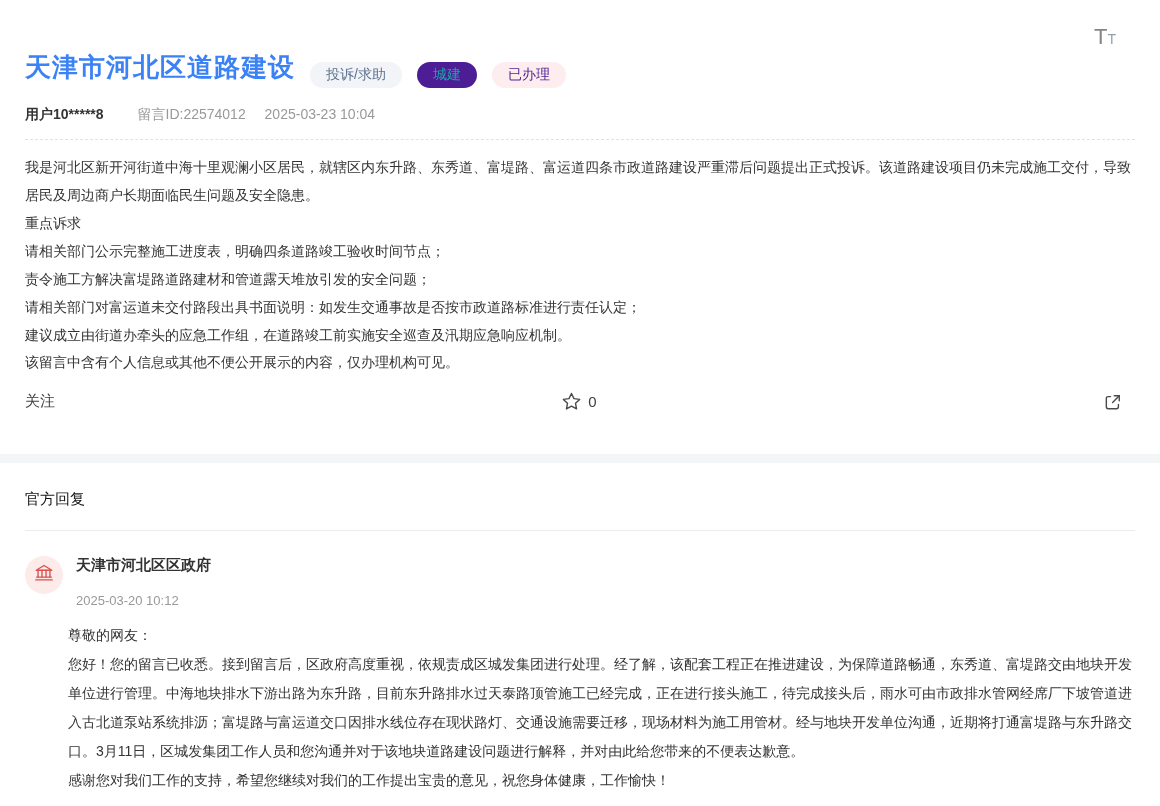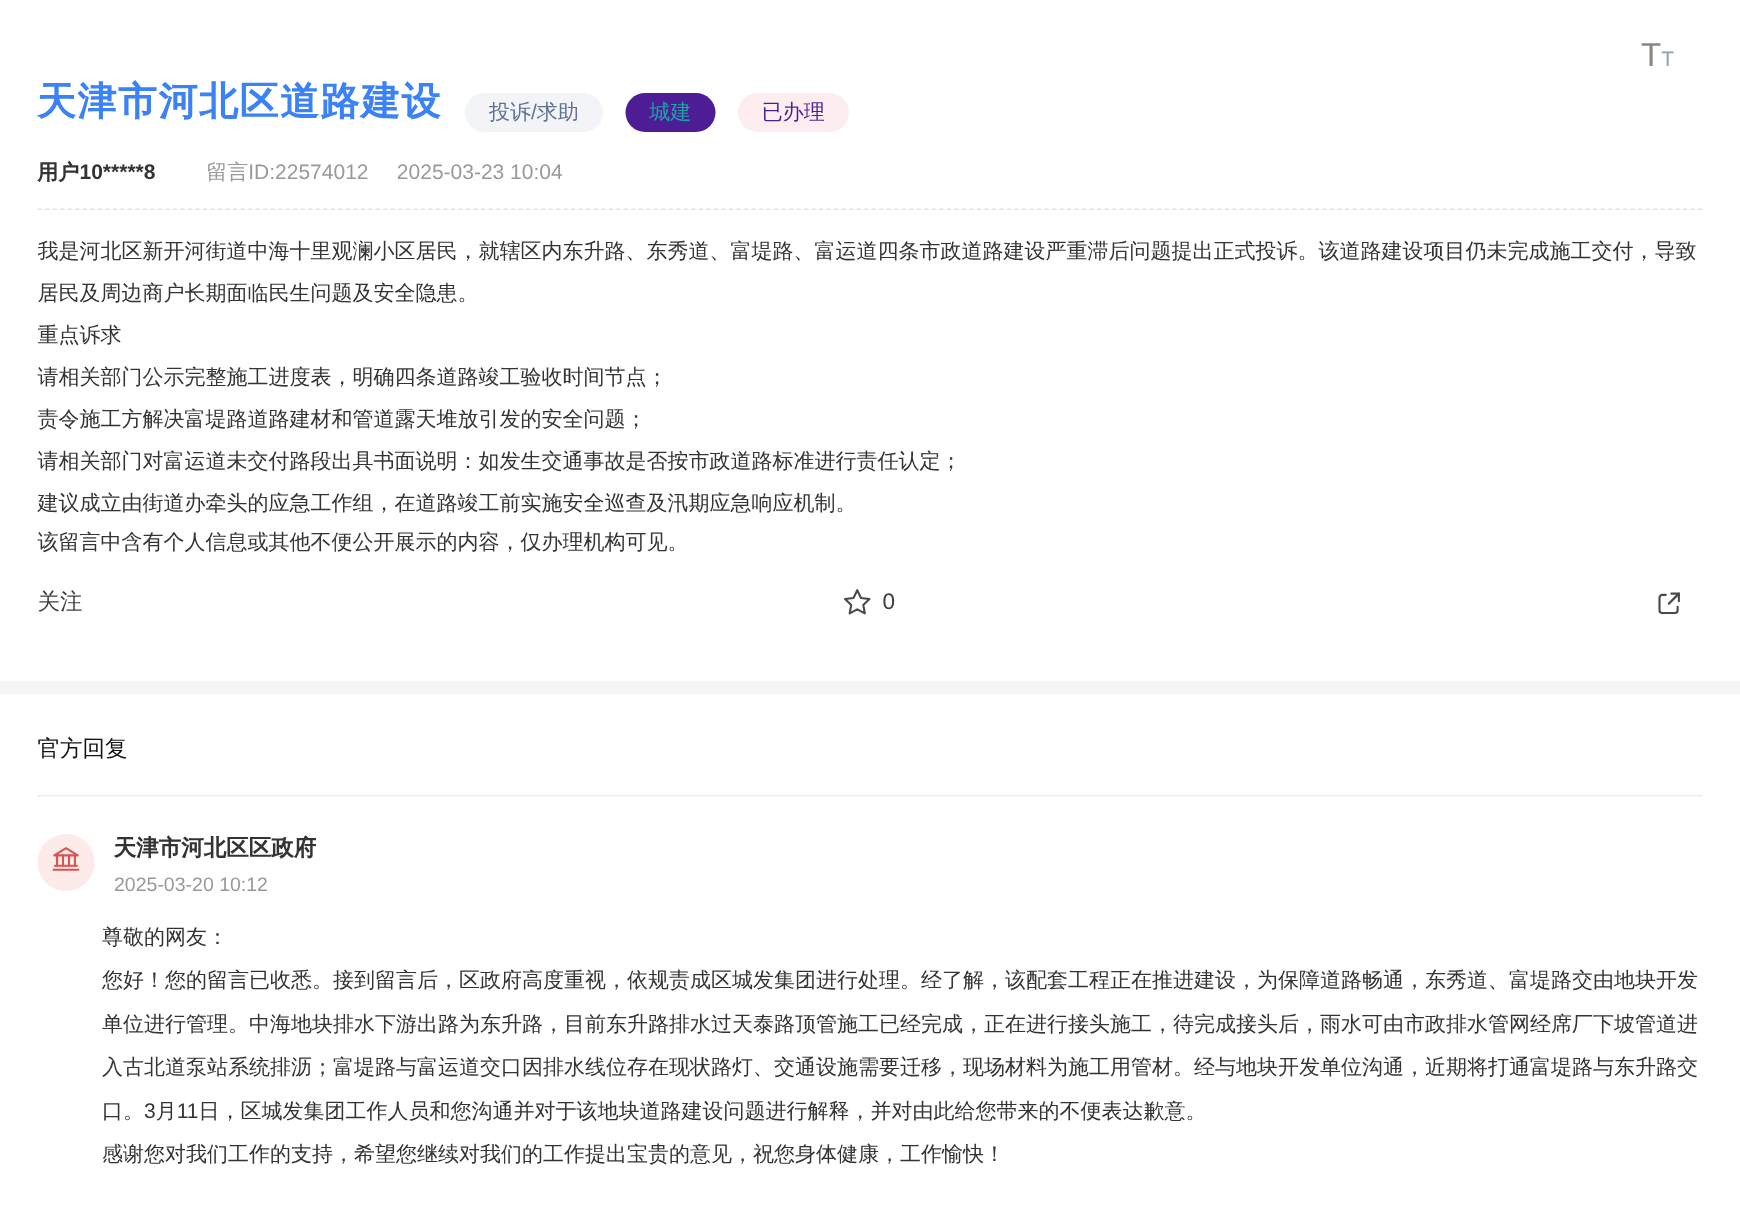--- a/index.html
+++ b/index.html
@@ -60,21 +60,21 @@
   h2.reply-heading { font-size:15px; margin:0; color:#141414; font-weight:normal; }
   .divider { border-bottom:1px solid #ececec; margin-top:21px; }
 
   .reply-header { display:flex; margin-top:25px; }
   .avatar {
     width:38px; height:38px; border-radius:50%; background:#fcebe8;
     display:flex; align-items:center; justify-content:center; flex:0 0 38px;
   }
   .reply-info { margin-left:13px; }
   .agency { font-weight:bold; font-size:15px; color:#333; }
-  .reply-date { color:#999; font-size:13px; margin-top:7px; }
+  .reply-date { color:#999; font-size:13px; margin-top:18px; }
 
   .reply-body { margin-left:43px; margin-top:13px; padding-right:2px; }
   .reply-body p { margin:0; font-size:14px; line-height:29px; color:#333; }
 </style>
 </head>
 <body>
 
 <div class="page">
 
   <div class="main-card">

